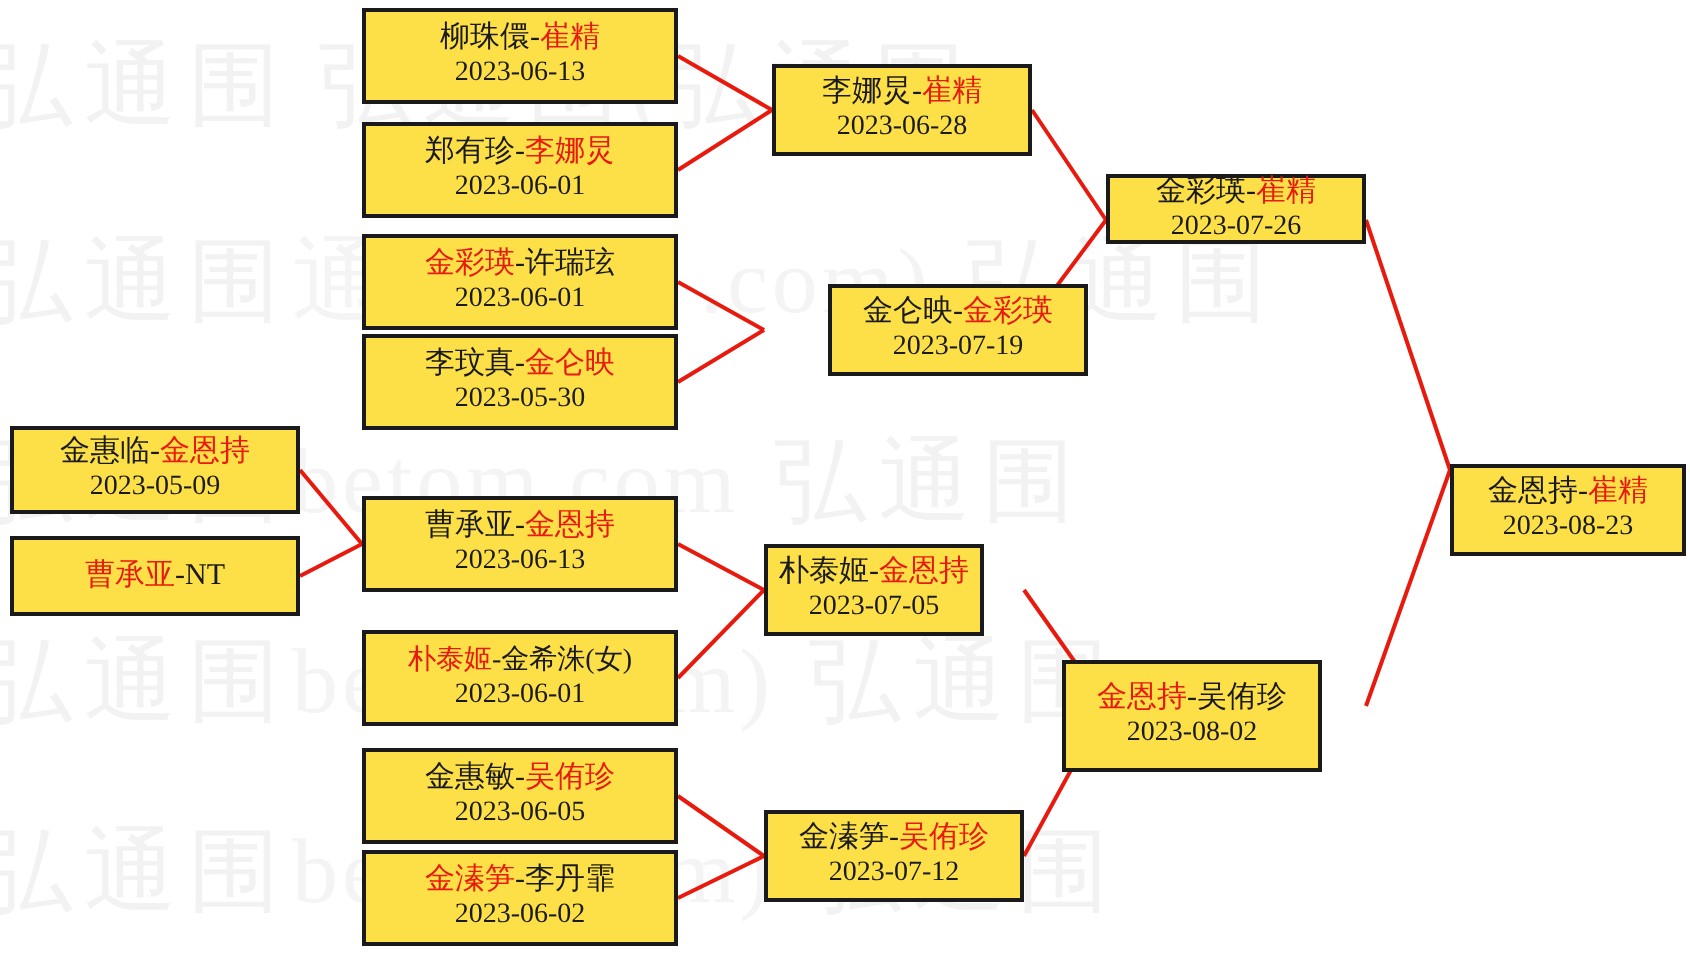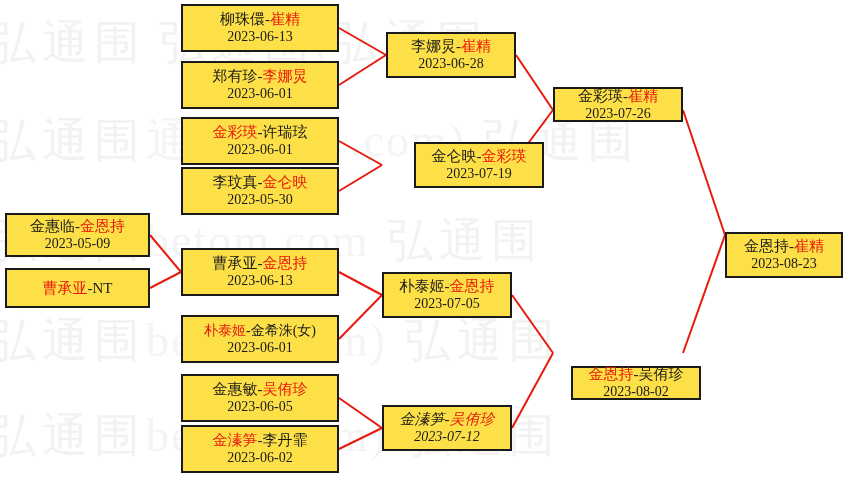--- a/index.html
+++ b/index.html
@@ -141,33 +141,33 @@
         <div class="names"><span class="w" style="color: rgb(232, 25, 13);">曹承亚</span><span class="sep">-</span><span>NT</span></div>
       </div>
       <div class="node" style="left: 386px; top: 32px; width: 130px; height: 46px; border-color: rgb(26, 26, 26);">
         <div class="names"><span>李娜炅</span><span class="sep">-</span><span class="w" style="color: rgb(232, 25, 13);">崔精</span></div>
         <div class="date">2023-06-28</div>
       </div>
       <div class="node" style="left: 382px; top: 142px; width: 130px; height: 46px; border-color: rgb(26, 26, 26); margin-left: 32px;">
         <div class="names"><span>金仑映</span><span class="sep">-</span><span class="w" style="color: rgb(232, 25, 13);">金彩瑛</span></div>
         <div class="date">2023-07-19</div>
       </div>
-      <div class="node" style="left: 382px; top: 272px; width: 130px; height: 46px; border-color: rgb(26, 26, 26);">
+      <div class="node" style="left: 382px; top: 272px; width: 110px; height: 46px; border-color: rgb(26, 26, 26);">
         <div class="names"><span>朴泰姬</span><span class="sep">-</span><span class="w" style="color: rgb(232, 25, 13);">金恩持</span></div>
         <div class="date">2023-07-05</div>
       </div>
-      <div class="node" style="left: 382px; top: 405px; width: 130px; height: 46px; border-color: rgb(26, 26, 26); font-style: italic;">
+      <div class="node" style="left: 382px; top: 405px; width: 130px; height: 46px; border-color: rgb(26, 26, 26);">
         <div class="names"><span>金溱笋</span><span class="sep">-</span><span class="w" style="color: rgb(232, 25, 13);">吴侑珍</span></div>
         <div class="date">2023-07-12</div>
       </div>
       <div class="node" style="left: 553px; top: 87px; width: 130px; height: 35px; border-color: rgb(26, 26, 26);">
         <div class="names"><span>金彩瑛</span><span class="sep">-</span><span class="w" style="color: rgb(232, 25, 13);">崔精</span></div>
         <div class="date">2023-07-26</div>
       </div>
-      <div class="node" style="left: 571px; top: 330px; width: 130px; height: 34px; border-color: rgb(26, 26, 26); margin-top: 36px;">
+      <div class="node" style="left: 531px; top: 330px; width: 130px; height: 56px; border-color: rgb(26, 26, 26);">
         <div class="names"><span class="w" style="color: rgb(232, 25, 13);">金恩持</span><span class="sep">-</span><span>吴侑珍</span></div>
         <div class="date">2023-08-02</div>
       </div>
       <div class="node" style="left: 725px; top: 212px; width: 118px; height: 46px; border-color: rgb(26, 26, 26); margin-top: 20px;">
         <div class="names"><span>金恩持</span><span class="sep">-</span><span class="w" style="color: rgb(232, 25, 13);">崔精</span></div>
         <div class="date">2023-08-23</div>
       </div>
     </div>
 
 </div>

